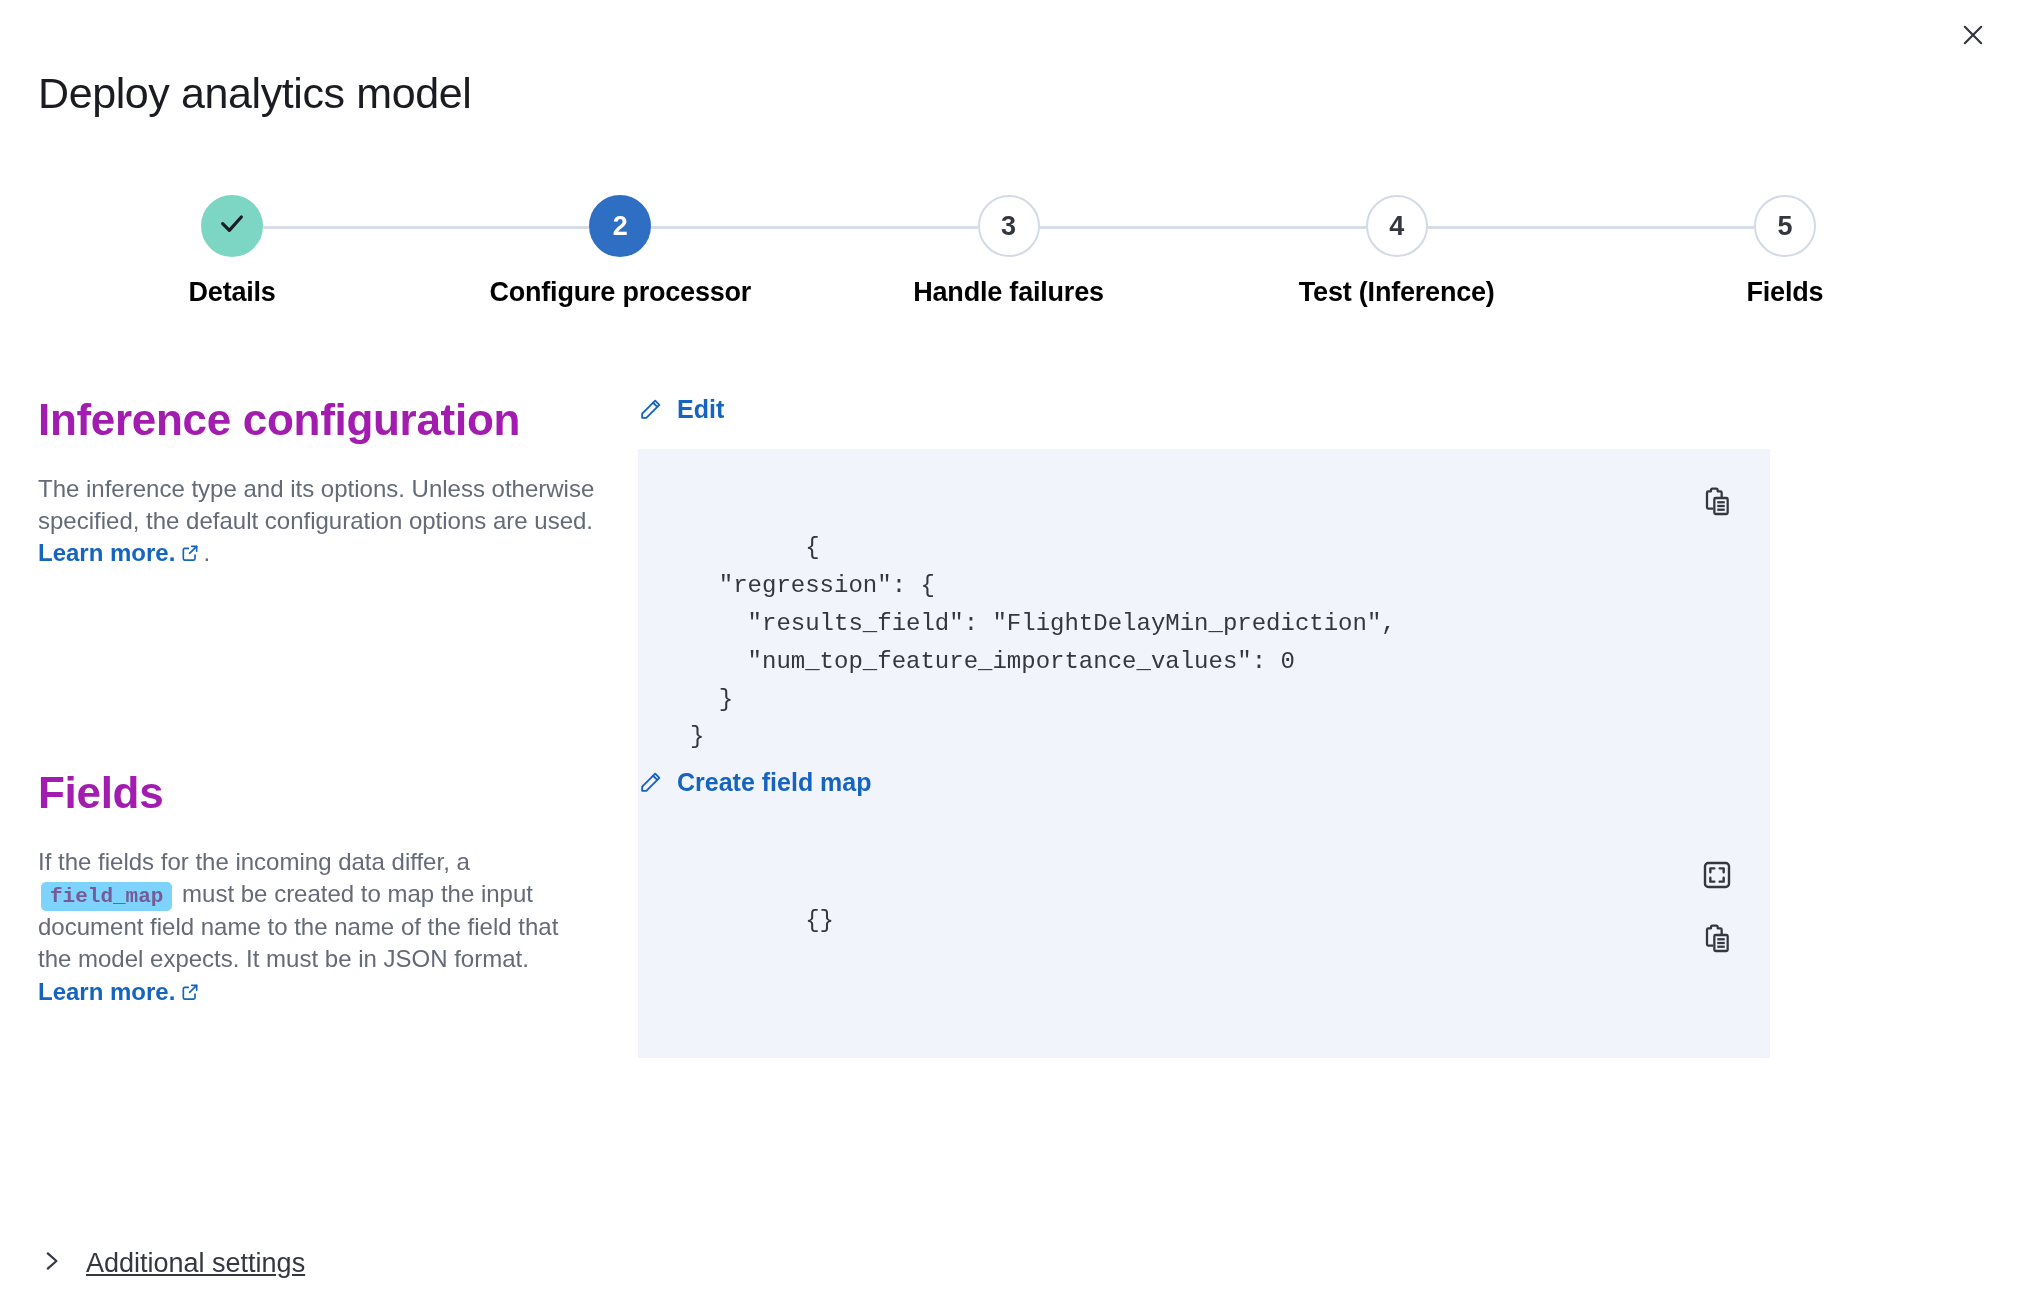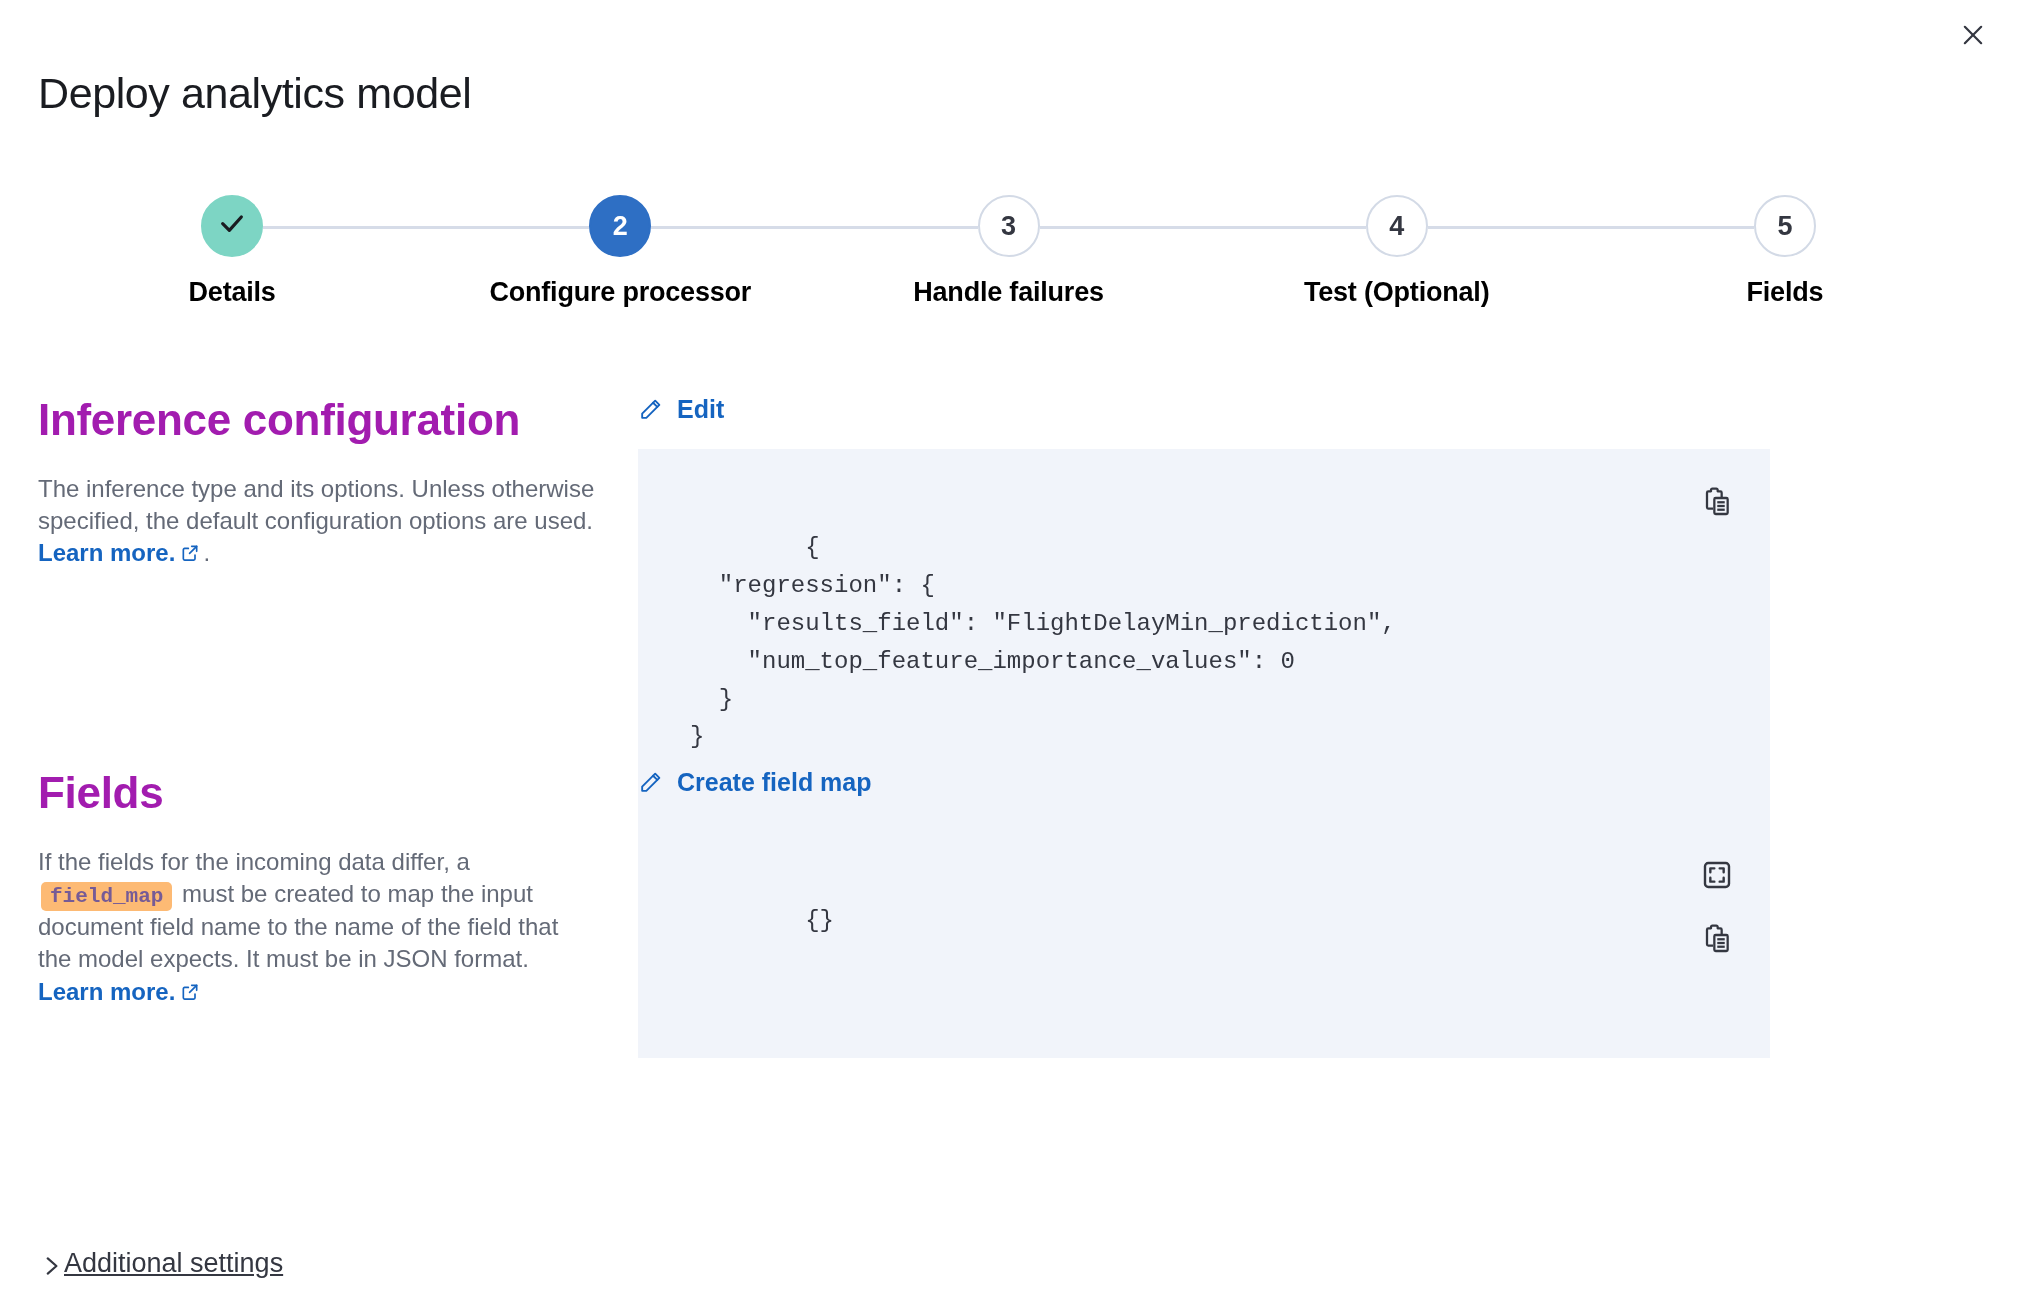--- a/index.html
+++ b/index.html
@@ -128,21 +128,21 @@
     vertical-align: -2px;
     margin: 0 3px 0 5px;
     color: #1564c0;
   }
   .ext-icon svg { width: 20px; height: 20px; display: block; }
   code.inline-code {
     font-family: "Liberation Mono", monospace;
     font-size: 21px;
     font-weight: 700;
     color: #765b96;
-    background: #fdba74;
+    background: #7dd3fc;
     border-radius: 5px;
     padding: 3px 9px;
     margin: 0 3px;
     white-space: nowrap;
   }
 
   
   .action-link {
     display: inline-flex;
     align-items: center;
@@ -184,21 +184,22 @@
     cursor: pointer; color: #343741;
     display: flex; align-items: center; justify-content: center;
   }
   .tool-btn svg { width: 32px; height: 32px; display: block; }
 
   
   .accordion {
     position: absolute;
     left: 38px; top: 1248px;
     display: flex;
-    align-items: flex-end;
+    align-items: flex-start;
+    gap: 22px;
     cursor: pointer;
     background: none; border: none; padding: 0;
   }
   .chev-icon { width: 26px; height: 26px; color: #343741; display: block; }
   .accordion-label {
     font-size: 27px;
     color: #343741;
     text-decoration: underline;
     font-family: "Liberation Sans", sans-serif;
   }
@@ -244,21 +245,21 @@
       <div class="step-line left"></div>
       <div class="step-line right"></div>
       <div class="step-circle">3</div>
       <div class="step-label">Handle failures</div>
     </div>
 
     <div class="step">
       <div class="step-line left"></div>
       <div class="step-line right"></div>
       <div class="step-circle">4</div>
-      <div class="step-label">Test (Optional)</div>
+      <div class="step-label">Test (Inference)</div>
     </div>
 
     <div class="step">
       <div class="step-line left"></div>
       <div class="step-circle">5</div>
       <div class="step-label">Fields</div>
     </div>
   </div>
 
   <div class="section" style="left:38px; top:395px; width:1941px;">

